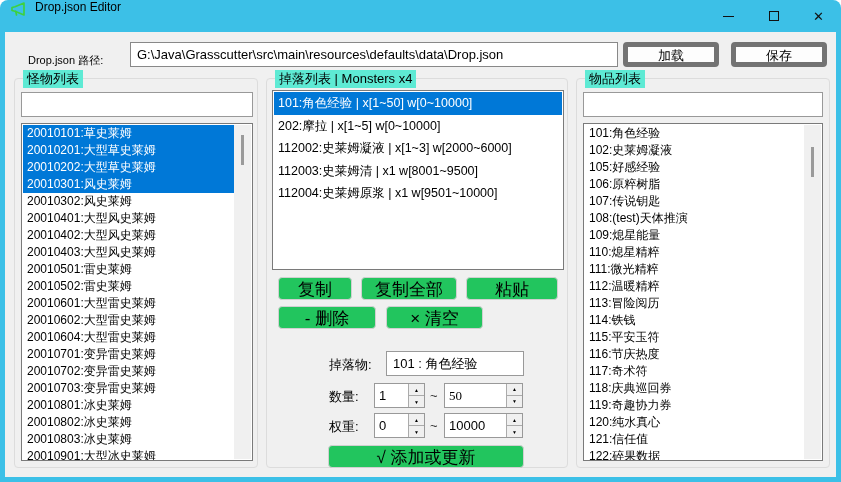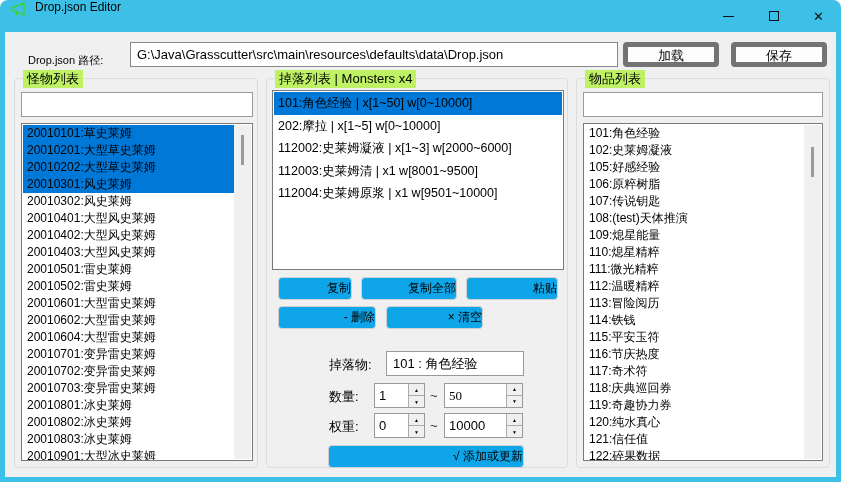--- a/index.html
+++ b/index.html
@@ -30,44 +30,44 @@
   .tb-btn { position:absolute; top:10px; width:96px; height:25px; background:#fdfdfd;
             border:5px solid #737373; border-radius:4px; font-size:13px;
             font-family:"Liberation Sans", sans-serif; }
   .btn-load { left:618px; } .btn-save { left:726px; }
 
   
   .groupbox { position:absolute; border:1px solid #dcdcdc; border-radius:4px; }
   .gb-monster { left:9px;  top:46px; width:244px; height:390px; }
   .gb-drop    { left:261px; top:46px; width:302px; height:390px; }
   .gb-item    { left:571px; top:46px; width:254px; height:390px;padding-left:40px; }
-  .gb-legend { position:absolute; top:-9px; left:8px; background:#bef264; padding:0 4px;
+  .gb-legend { position:absolute; top:-9px; left:8px; background:#5eead4; padding:0 4px;
                font-size:13px; white-space:nowrap; }
 
   .filter-input { position:absolute; left:6px; top:13px; height:25px; border:1px solid #999;
                   background:#fff; font-size:13px; padding:0 5px;
                   font-family:"Liberation Sans", sans-serif; }
   .listbox { position:absolute; background:#fff; border:1px solid #7a7a7a; overflow:hidden; }
   .lb-left  { left:6px; top:44px; width:232px; height:338px; }
   .lb-right { left:6px; top:44px; width:240px; height:338px; }
   .lb-mid   { left:5px; top:11px; width:292px; height:180px; }
 
   .list-item { height:17px; line-height:17px; padding-left:4px; font-size:12px;
                white-space:nowrap; overflow:hidden; }
   .lb-mid .list-item { height:22.5px; line-height:22.5px; font-size:12.5px; }
-  .list-item.selected { background:#0078d7; color:#000000; }
+  .list-item.selected { background:#0078d7; color:#ffffff; }
   .items-area { position:absolute; left:1px; top:1px; right:18px; bottom:1px; }
   .lb-mid .items-area { right:1px; }
 
   .scrollbar { position:absolute; top:1px; right:1px; bottom:1px; width:17px; background:#f0f0f0; }
   .scroll-thumb { position:absolute; left:7px; top:10px; width:3px; height:30px; background:#9a9a9a; }
 
   
-  .mid-btn { position:absolute; height:23px; background:#0ea5e9; border:1px solid #d0d0d0;
-             border-radius:4px; font-size:12px; font-family:"Liberation Sans", sans-serif;text-align:right; }
+  .mid-btn { position:absolute; height:23px; background:#22c55e; border:1px solid #d0d0d0;
+             border-radius:4px; font-size:17px; font-family:"Liberation Sans", sans-serif; }
   .b-copy    { left:11px;  top:198px; width:74px; }
   .b-copyall { left:94px;  top:198px; width:96px; }
   .b-paste   { left:199px; top:198px; width:92px; }
   .b-del     { left:11px;  top:227px; width:98px; }
   .b-clear   { left:119px; top:227px; width:97px; }
   .b-add     { left:61px;  top:366px; width:196px; height:23px; }
 
   
   .form-label { position:absolute; font-size:13px; }
   .l-drop   { left:62px; top:277px; }

